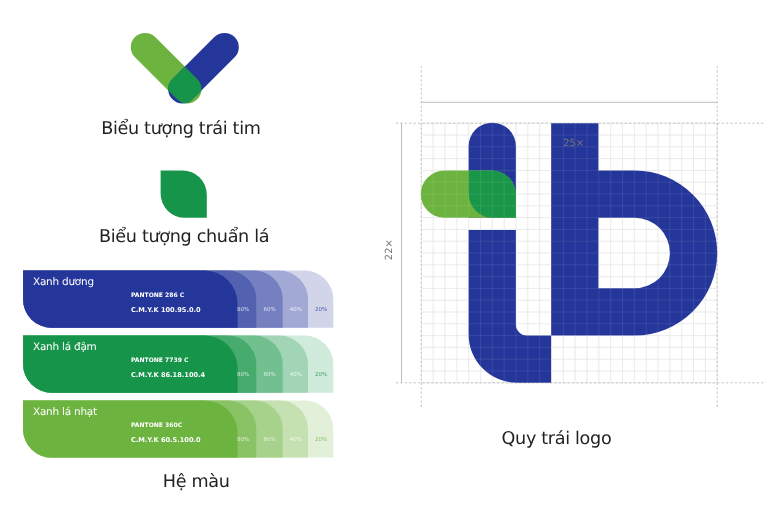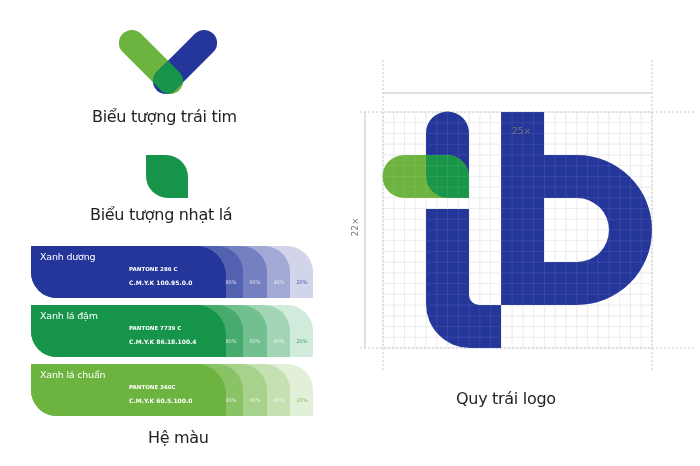--- a/index.html
+++ b/index.html
@@ -1,19 +1,19 @@
 <!DOCTYPE html>
 <html><head>
 <meta charset="utf-8">
 <style>
   html,body{margin:0;padding:0;background:#ffffff;}
   body{width:700px;height:466px;position:relative;overflow:hidden;font-family:"DejaVu Sans","Liberation Sans",sans-serif;color:#1e1e1e;}
   .abs{position:absolute;}
   .caption{position:absolute;font-size:16px;letter-spacing:-0.3px;white-space:nowrap;color:#222;}
-  .swatch-row{position:absolute;left:31px;width:285px;height:64px;}
+  .swatch-row{position:absolute;left:21px;width:285px;height:64px;}
   .tint{position:absolute;top:0;height:52px;border-top-right-radius:26px;}
   .main{position:absolute;left:0;top:0;height:52px;width:195px;border-bottom-left-radius:26px;border-top-right-radius:30px;z-index:5;}
   .sw-name{position:absolute;left:9px;top:5px;font-size:9.5px;color:#fff;letter-spacing:-0.2px;z-index:6;}
   .sw-pantone{position:absolute;left:98px;top:20px;font-size:5.5px;color:#fff;font-weight:bold;z-index:6;white-space:nowrap;}
   .sw-cmyk{position:absolute;left:98px;top:33px;font-size:6px;color:#fff;font-weight:bold;z-index:6;white-space:nowrap;}
   .pct{position:absolute;top:33px;font-size:5px;z-index:7;width:20px;text-align:center;}
   .dim-label{position:absolute;font-size:9px;color:#777;}
 </style>
 </head>
 <body>
@@ -28,21 +28,21 @@
     <rect x="-13" y="-40" width="26" height="80" rx="13" transform="translate(33,38) rotate(-45)" fill="#6db33f"></rect>
     <rect x="-13" y="-40" width="26" height="80" rx="13" transform="translate(67,38) rotate(45)" fill="#25369a"></rect>
     <g clip-path="url(#lp)">
       <rect x="-13" y="-40" width="26" height="80" rx="13" transform="translate(67,38) rotate(45)" fill="#16954a"></rect>
     </g>
   </svg>
 </div>
 <div class="caption" style="left:92px;top:107px;">Biểu tượng trái tim</div>
 
 <div class="abs" style="left:146px;top:155px;width:42px;height:43px;background:#16954a;border-top-right-radius:22px;border-bottom-left-radius:22px;"></div>
-<div class="caption" style="left:90px;top:205px;">Biểu tượng nhạt lá</div>
+<div class="caption" style="left:90px;top:205px;">Biểu tượng chuẩn lá</div>
 
 <div id="swatches">
     <div class="swatch-row" style="top: 246px;">
       <div class="tint" style="left: 0px; width: 212px; background: rgb(82, 97, 176); z-index: 4; border-bottom-left-radius: 26px;"></div>
       <div class="pct" style="left: 190px; color: rgb(255, 255, 255); opacity: 0.75;">80%</div>
       <div class="tint" style="left: 0px; width: 236px; background: rgb(116, 128, 192); z-index: 3; border-bottom-left-radius: 26px;"></div>
       <div class="pct" style="left: 214px; color: rgb(255, 255, 255); opacity: 0.75;">60%</div>
       <div class="tint" style="left: 0px; width: 259px; background: rgb(163, 169, 213); z-index: 2; border-bottom-left-radius: 26px;"></div>
       <div class="pct" style="left: 238px; color: rgb(255, 255, 255); opacity: 0.75;">40%</div>
       <div class="tint" style="left: 0px; width: 282px; background: rgb(210, 213, 234); z-index: 1; border-bottom-left-radius: 26px;"></div>
@@ -69,21 +69,21 @@
     <div class="swatch-row" style="top: 364px;">
       <div class="tint" style="left: 0px; width: 212px; background: rgb(138, 195, 101); z-index: 4; border-bottom-left-radius: 26px;"></div>
       <div class="pct" style="left: 190px; color: rgb(255, 255, 255); opacity: 0.75;">80%</div>
       <div class="tint" style="left: 0px; width: 236px; background: rgb(167, 210, 140); z-index: 3; border-bottom-left-radius: 26px;"></div>
       <div class="pct" style="left: 214px; color: rgb(255, 255, 255); opacity: 0.75;">60%</div>
       <div class="tint" style="left: 0px; width: 259px; background: rgb(197, 225, 178); z-index: 2; border-bottom-left-radius: 26px;"></div>
       <div class="pct" style="left: 238px; color: rgb(255, 255, 255); opacity: 0.75;">40%</div>
       <div class="tint" style="left: 0px; width: 282px; background: rgb(226, 240, 217); z-index: 1; border-bottom-left-radius: 26px;"></div>
       <div class="pct" style="left: 261px; color: rgb(109, 179, 63); opacity: 0.8;">20%</div>
       <div class="main" style="background: rgb(109, 179, 63);"></div>
-      <div class="sw-name">Xanh lá chuẩn</div>
+      <div class="sw-name">Xanh lá nhạt</div>
       <div class="sw-pantone">PANTONE 360C</div>
       <div class="sw-cmyk">C.M.Y.K  60.5.100.0</div>
     </div>
   </div>
 <div class="caption" style="left:148px;top:428px;">Hệ màu</div>
 
 <div class="abs" style="left:0;top:0;width:700px;height:466px;">
   <svg width="700" height="466" viewBox="0 0 700 466">
     <g id="gridlines" stroke="#e3e3e3" stroke-width="0.7">
         <line x1="383" x2="383" y1="112" y2="348"></line>

